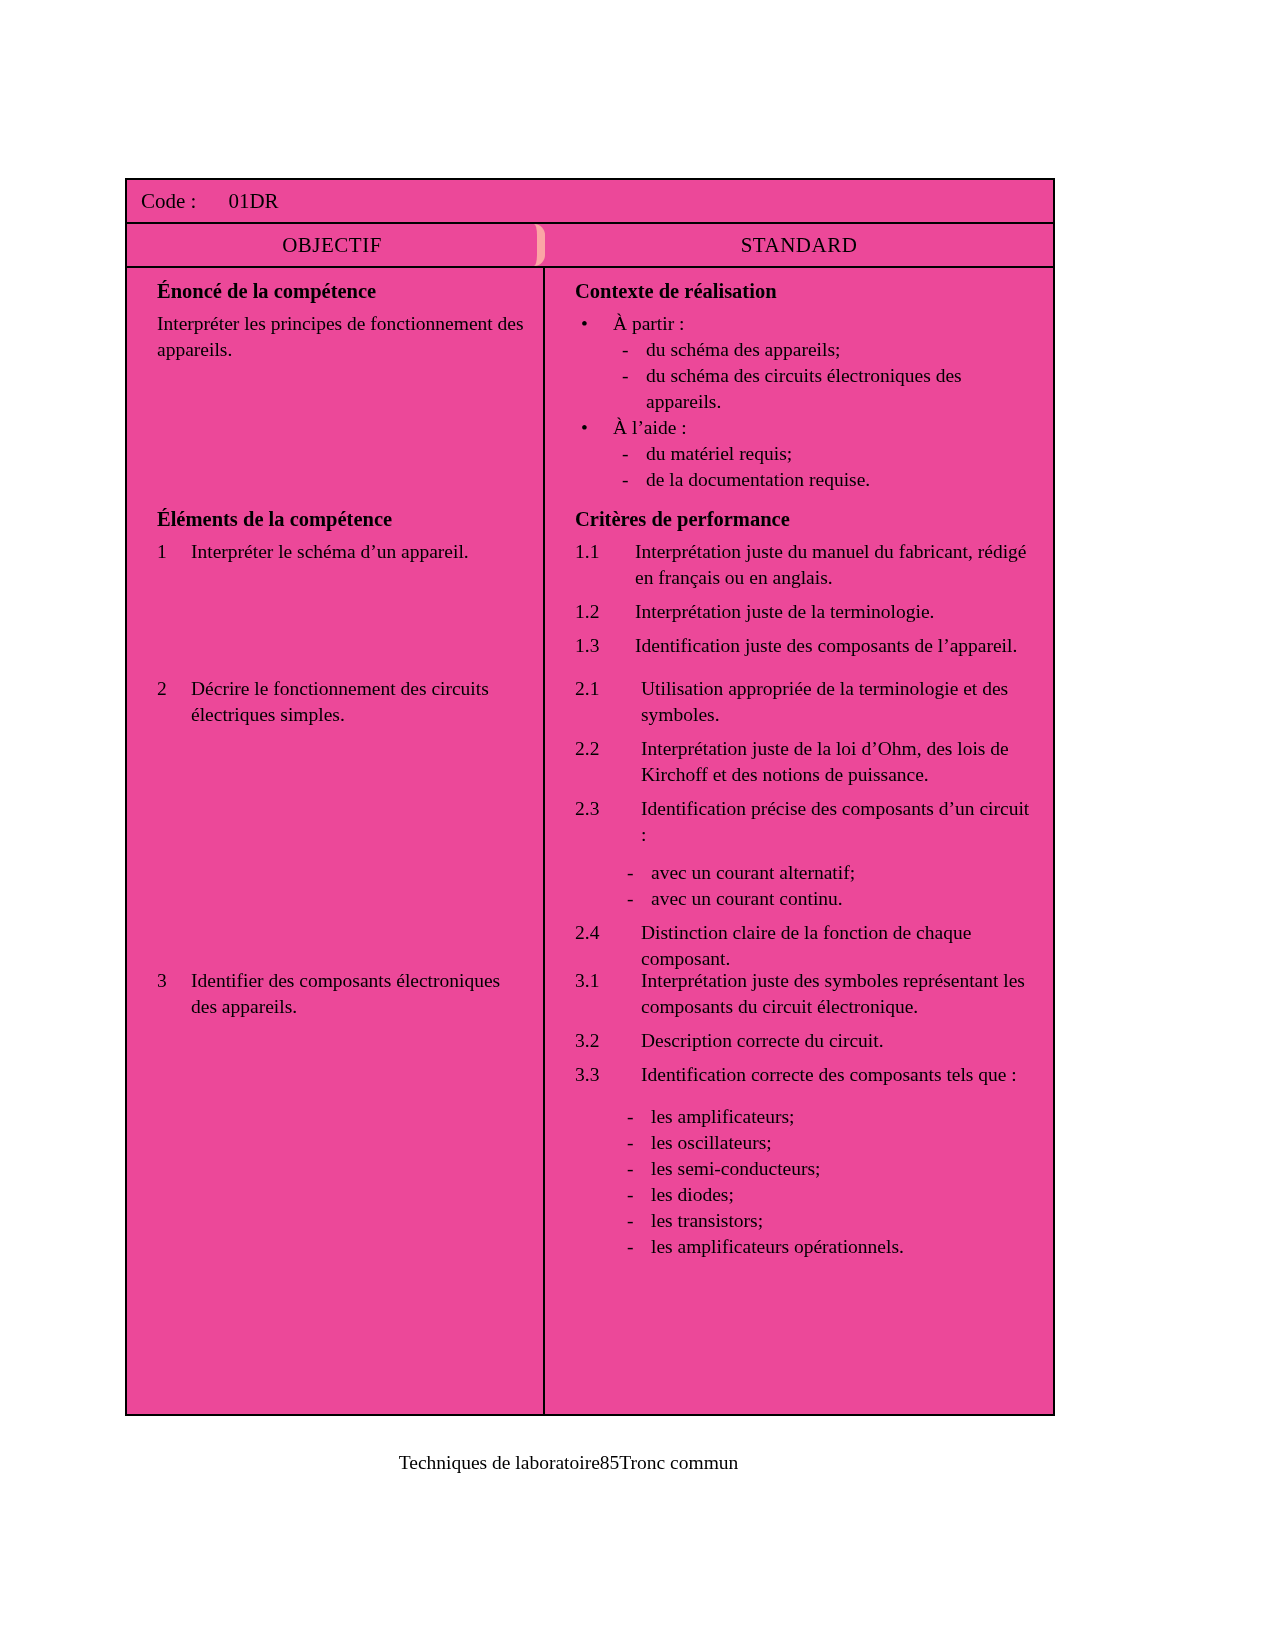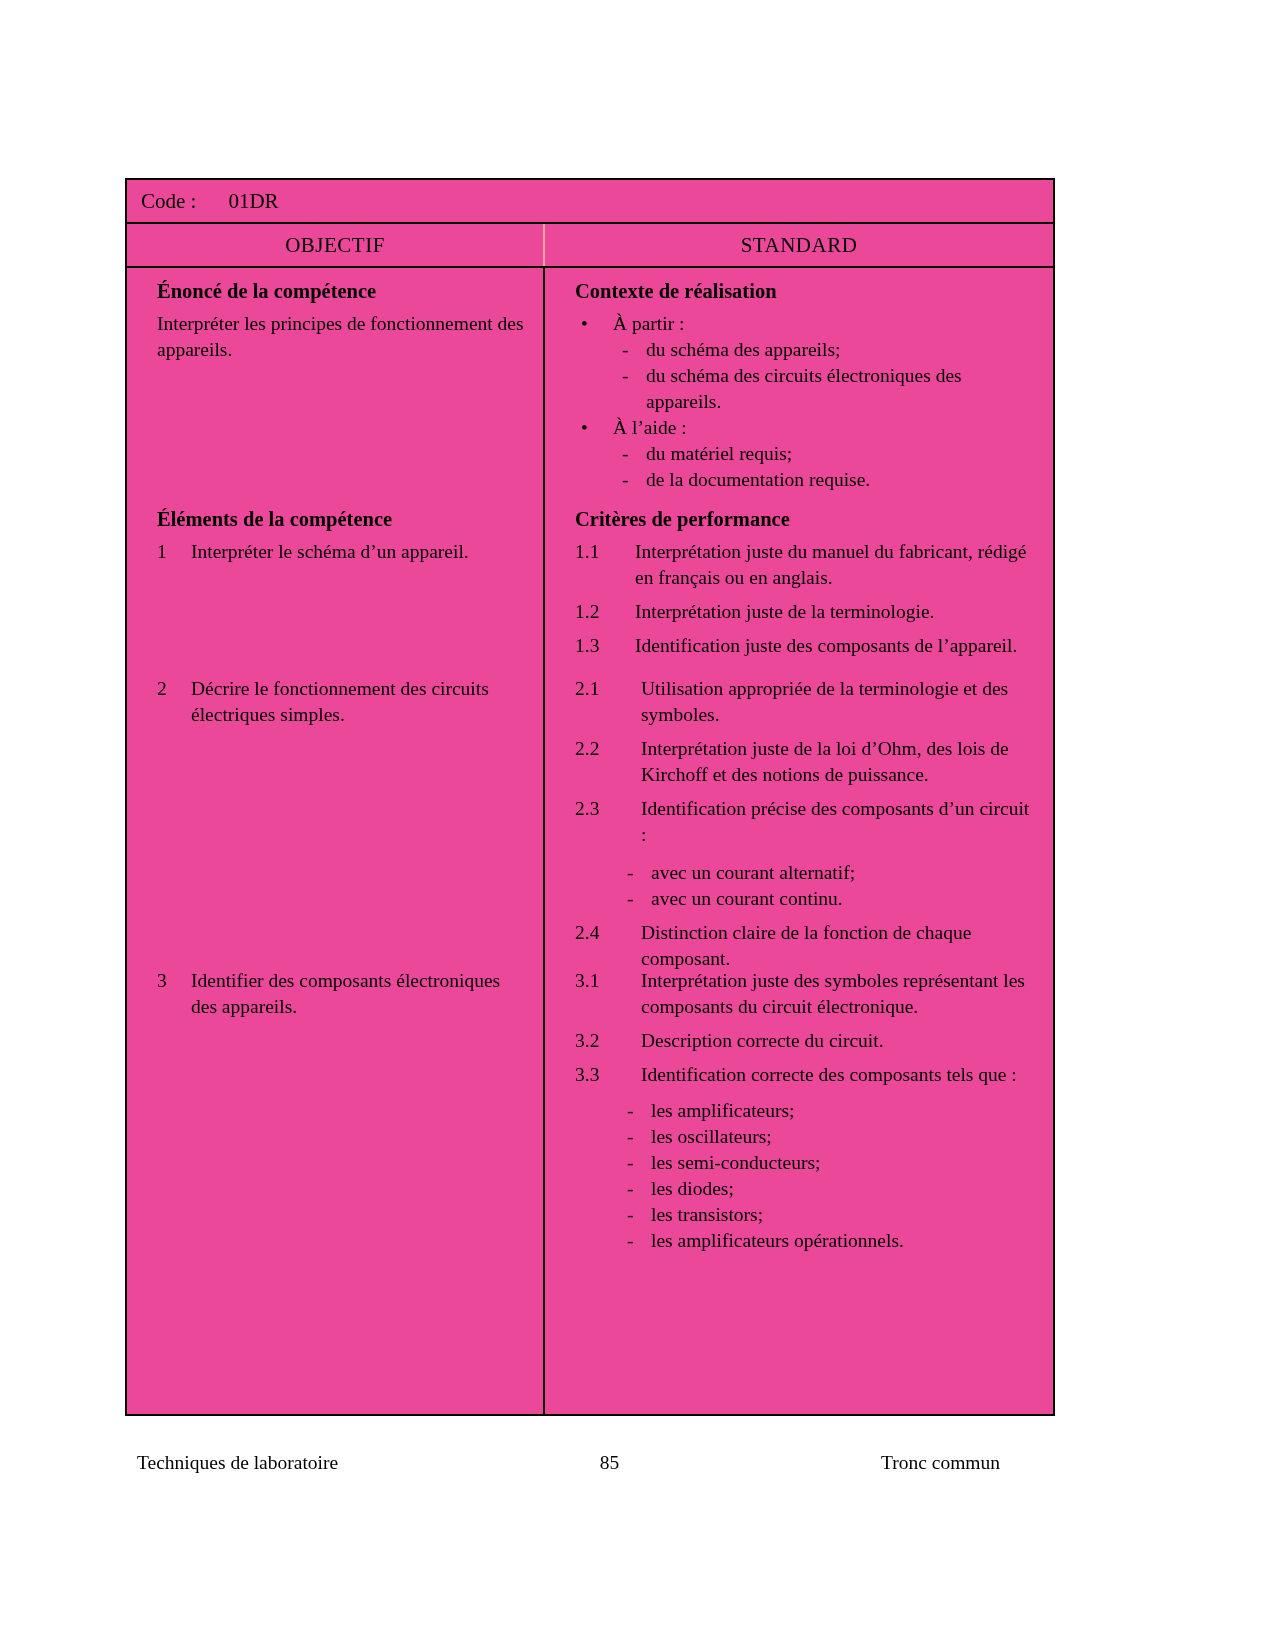--- a/index.html
+++ b/index.html
@@ -15,21 +15,21 @@
   .code-row {
     height:44px; display:flex; align-items:center;
     padding-left:14px; border-bottom:2px solid #000; font-size:21px;
   }
   .code-value { margin-left:32px; }
   .head-row { display:grid; grid-template-columns:418px 1fr; border-bottom:2px solid #000; }
   .head-cell {
     height:42px; display:flex; align-items:center; justify-content:center;
     font-size:21px; letter-spacing:0.5px;
   }
-  .head-cell.lft { border-right:2px solid #fca5a5; }
+  .head-cell.lft { border-right:8px solid #fca5a5;border-radius:11px; }
   .body-grid {
     display:grid; grid-template-columns:418px 1fr;
     grid-template-rows:228px 166px 292px auto;
     min-height:1146px; font-size:19.5px; line-height:26px;
   }
   .cell { padding:10px 14px 8px 30px; }
   .cell.lft { border-right:2px solid #000; }
   .cell.pt { padding-top:14px; }
   .sec-title { font-size:20.5px; font-weight:bold; margin-bottom:7px; }
   .para { margin-bottom:4px; }
@@ -42,21 +42,21 @@
   .ctx-sub { display:grid; grid-template-columns:24px 1fr; margin-left:9px; }
 
   
   .crit { display:grid; grid-template-columns:44px 1fr; margin-bottom:8px;gap:16px; }
   .crit.w2 { grid-template-columns:50px 1fr; }
   .crit-subs { margin-left:52px; margin-top:0; margin-bottom:8px; }
   .crit-sub { display:grid; grid-template-columns:24px 1fr; }
 
   .page-footer {
     position:absolute; left:137px; top:1452px; width:863px;
-    display:flex; justify-content:space-between; font-size:19.5px;
+    display:flex; justify-content:center; font-size:19.5px;
   }
 </style>
 </head>
 <body>
 
 <div class="page">
 
   <div class="doc-table">
 
     <div class="code-row">
@@ -179,21 +179,21 @@
 
       <div class="cell pt">
         <div class="crit w2">
           <span>3.1</span>
           <span>Interprétation juste des symboles représentant les composants du circuit électronique.</span>
         </div>
         <div class="crit w2">
           <span>3.2</span>
           <span>Description correcte du circuit.</span>
         </div>
-        <div class="crit w2" style="margin-bottom:10px;">
+        <div class="crit w2" style="margin-bottom:16px;">
           <span>3.3</span>
           <span>Identification correcte des composants tels que :</span>
         </div>
         <div class="crit-subs">
           <div class="crit-sub">
             <span>-</span>
             <span>les amplificateurs;</span>
           </div>
           <div class="crit-sub">
             <span>-</span>

